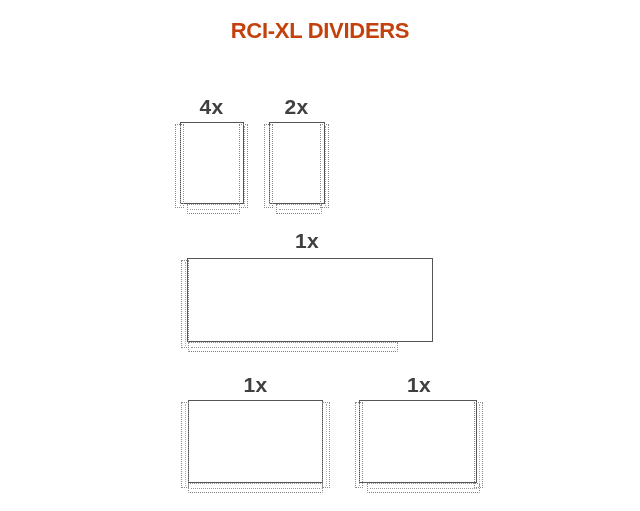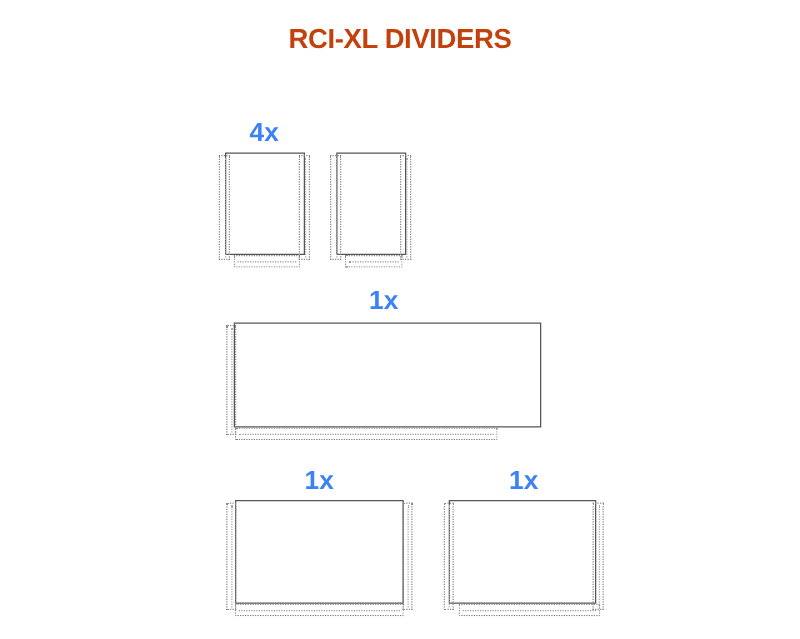--- a/index.html
+++ b/index.html
@@ -25,21 +25,21 @@
   .qty-label {
     position: absolute;
     left: 0; top: 0;
     width: 100%;
     height: 22px;
     line-height: 22px;
     text-align: center;
     font-size: 21px;
     font-weight: 700;
     letter-spacing: 0.2px;
-    color: #3b82f6;
+    color: #404040;
   }
   .panel {
     position: absolute;
     box-sizing: border-box;
     background: #ffffff;
     border: 1.5px solid #555555;
     z-index: 2;
   }
   .strip {
     position: absolute;
@@ -82,20 +82,21 @@
 
   <div class="divider-group" style="left:175px; top:96px; width:73px; height:120px;">
     <div class="qty-label">4x</div>
     <div class="panel" style="left:5px; top:26px; width:64px; height:82px;"></div>
     <div class="strip v" style="left:0px; top:28px; width:9px; height:84px;"></div>
     <div class="strip v" style="left:64px; top:28px; width:9px; height:84px;"></div>
     <div class="tab" style="left:12px; top:108px; width:53px; height:10px;"></div>
   </div>
 
   <div class="divider-group" style="left:264px; top:96px; width:65px; height:120px;">
+    <div class="qty-label">2x</div>
     <div class="panel" style="left:5px; top:26px; width:56px; height:82px;"></div>
     <div class="strip v" style="left:0px; top:28px; width:9px; height:84px;"></div>
     <div class="strip v" style="left:56px; top:28px; width:9px; height:84px;"></div>
     <div class="tab" style="left:12px; top:108px; width:46px; height:10px;"></div>
   </div>
 
   <div class="divider-group" style="left:181px; top:230px; width:252px; height:124px;">
     <div class="qty-label">1x</div>
     <div class="panel" style="left:6px; top:28px; width:246px; height:84px;"></div>
     <div class="strip v" style="left:0px; top:30px; width:8px; height:88px;"></div>

